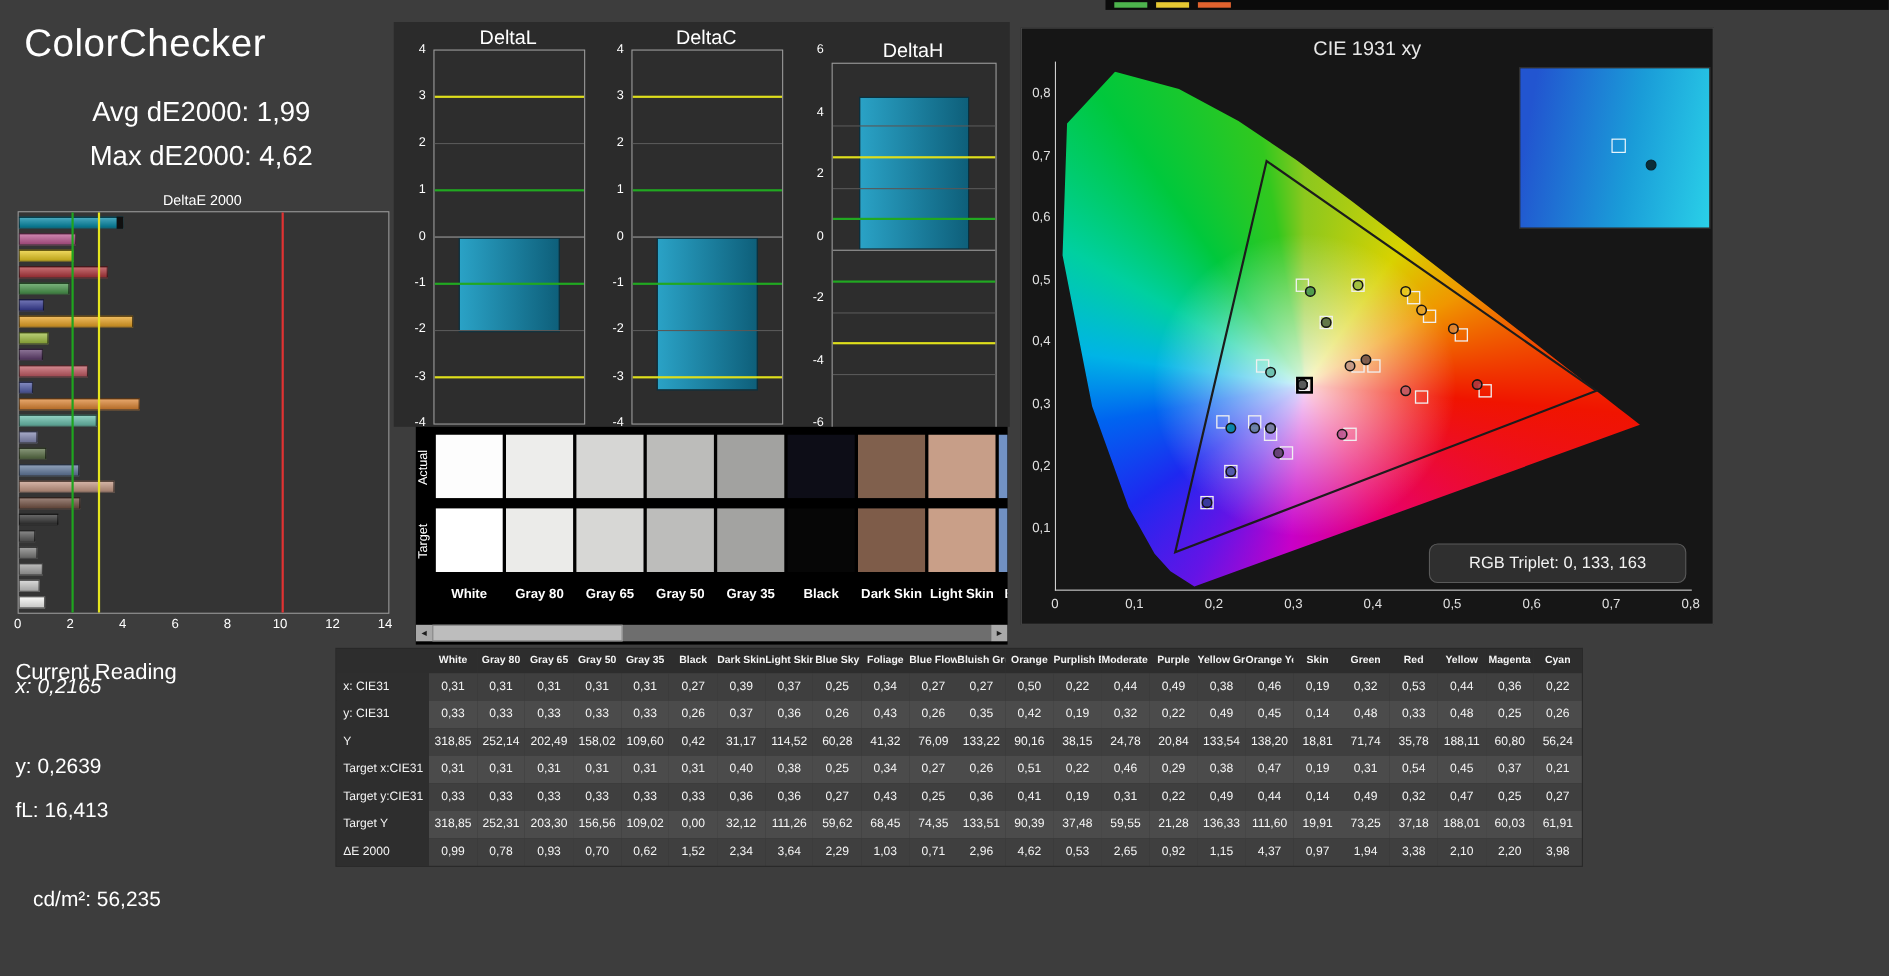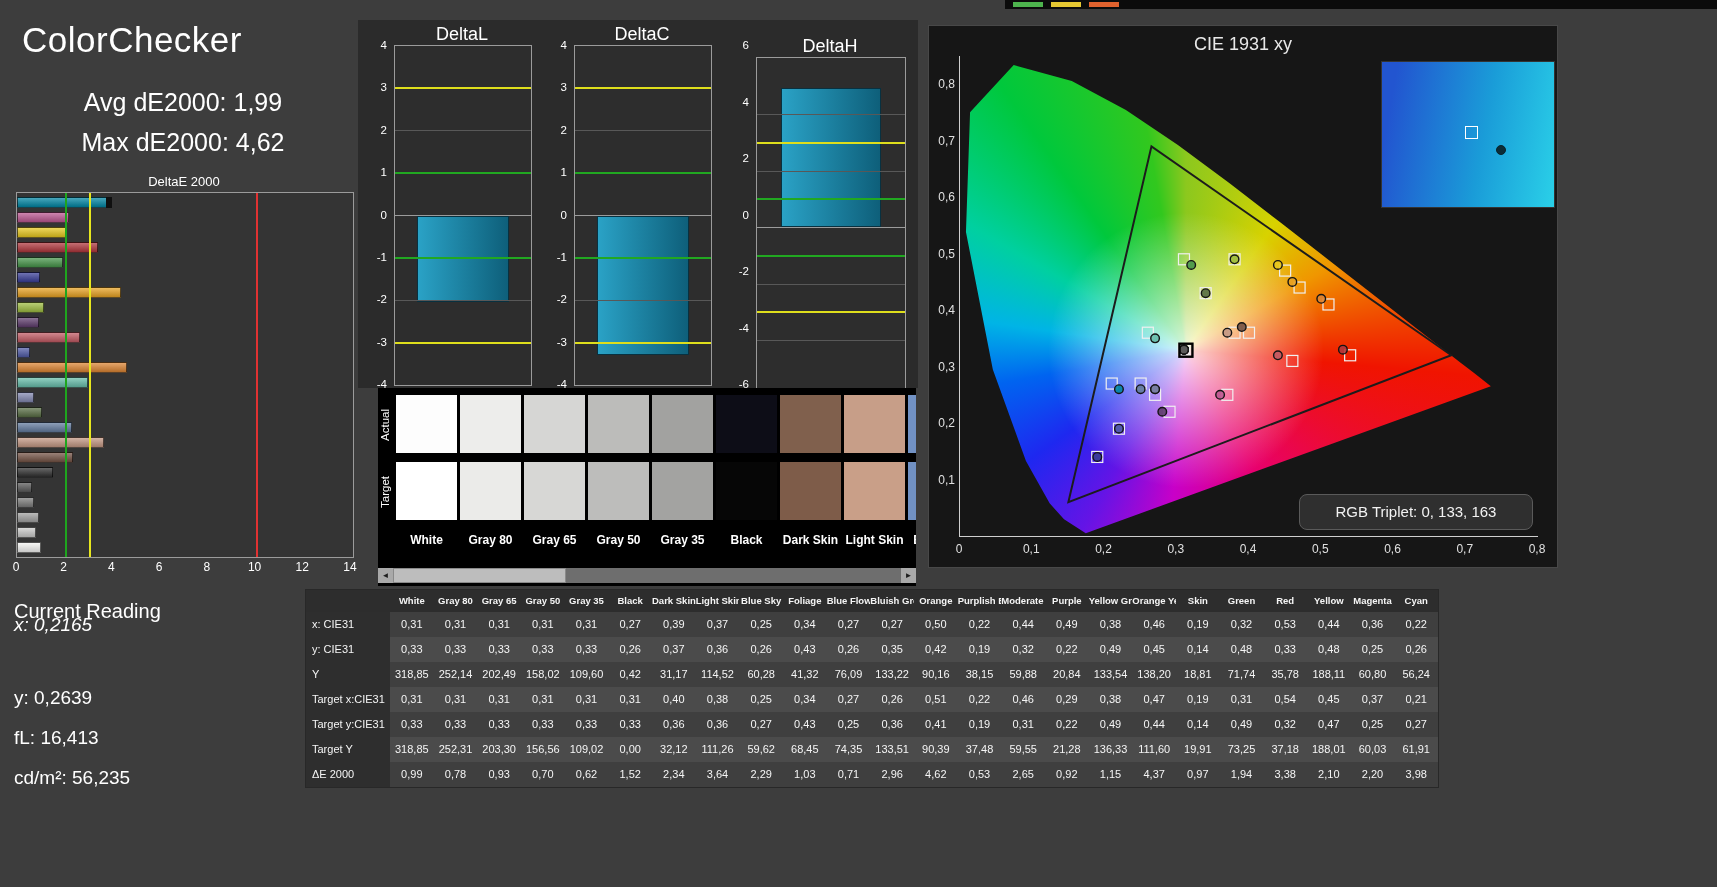--- a/index.html
+++ b/index.html
@@ -73,21 +73,21 @@
   #cie-inset{position:absolute;left:452px;top:35px;width:172px;height:145px;border:1px solid #333;
     background:linear-gradient(100deg,#2255d0 8%,#1a9cd8 58%,#2ad0e8 100%);}
   #inset-target{position:absolute;left:48%;top:44%;width:11px;height:11px;border:1.5px solid #fff;}
   #inset-dot{position:absolute;left:66%;top:57%;width:8px;height:8px;border-radius:50%;background:#0b2d38;border:1px solid #09242d;}
   #rgb-box{position:absolute;left:370px;top:468px;width:232px;height:34px;background:#2f2f2f;
     border:1px solid #5a5a5a;border-radius:8px;text-align:center;line-height:34px;font-size:15px;color:#f2f2f2;}
 
   
   #cr-title{left:14px;top:600px;font-size:20px;}
   .cr-line{left:14px;font-size:19px;}
-  #cr-x{top:614px;font-style:italic;}#cr-y{top:687px;}#cr-fl{top:727px;}#cr-cd{top:767px;}
+  #cr-x{top:614px;font-style:italic;}#cr-y{top:687px;}#cr-fl{top:727px;}#cr-cd{top:808px;margin-left:16px;}
 
   
   #results-table{left:305px;top:589px;width:1132px;display:grid;
     grid-template-columns:84px repeat(24,1fr);background:#323232;border:1px solid #282828;}
   #results-table .th{font-size:9.5px;font-weight:bold;color:#f5f5f5;background:#2d2d2d;height:22px;line-height:22px;text-align:center;overflow:hidden;white-space:nowrap;}
   #results-table .rl{font-size:11px;color:#f5f5f5;background:#2e2e2e;padding-left:6px;height:25px;line-height:25px;white-space:nowrap;overflow:hidden;}
   #results-table .td{font-size:11px;color:#f5f5f5;text-align:center;height:25px;line-height:25px;overflow:hidden;}
   #results-table .even{background:#3f3f3f;}
   #results-table .odd{background:#4b4b4b;}
 </style>
@@ -491,21 +491,21 @@
     <div class="td even">109,60</div>
     <div class="td even">0,42</div>
     <div class="td even">31,17</div>
     <div class="td even">114,52</div>
     <div class="td even">60,28</div>
     <div class="td even">41,32</div>
     <div class="td even">76,09</div>
     <div class="td even">133,22</div>
     <div class="td even">90,16</div>
     <div class="td even">38,15</div>
-    <div class="td even">59,88</div>
+    <div class="td even">24,78</div>
     <div class="td even">20,84</div>
     <div class="td even">133,54</div>
     <div class="td even">138,20</div>
     <div class="td even">18,81</div>
     <div class="td even">71,74</div>
     <div class="td even">35,78</div>
     <div class="td even">188,11</div>
     <div class="td even">60,80</div>
     <div class="td even">56,24</div>
     <div class="rl">Target x:CIE31</div>

